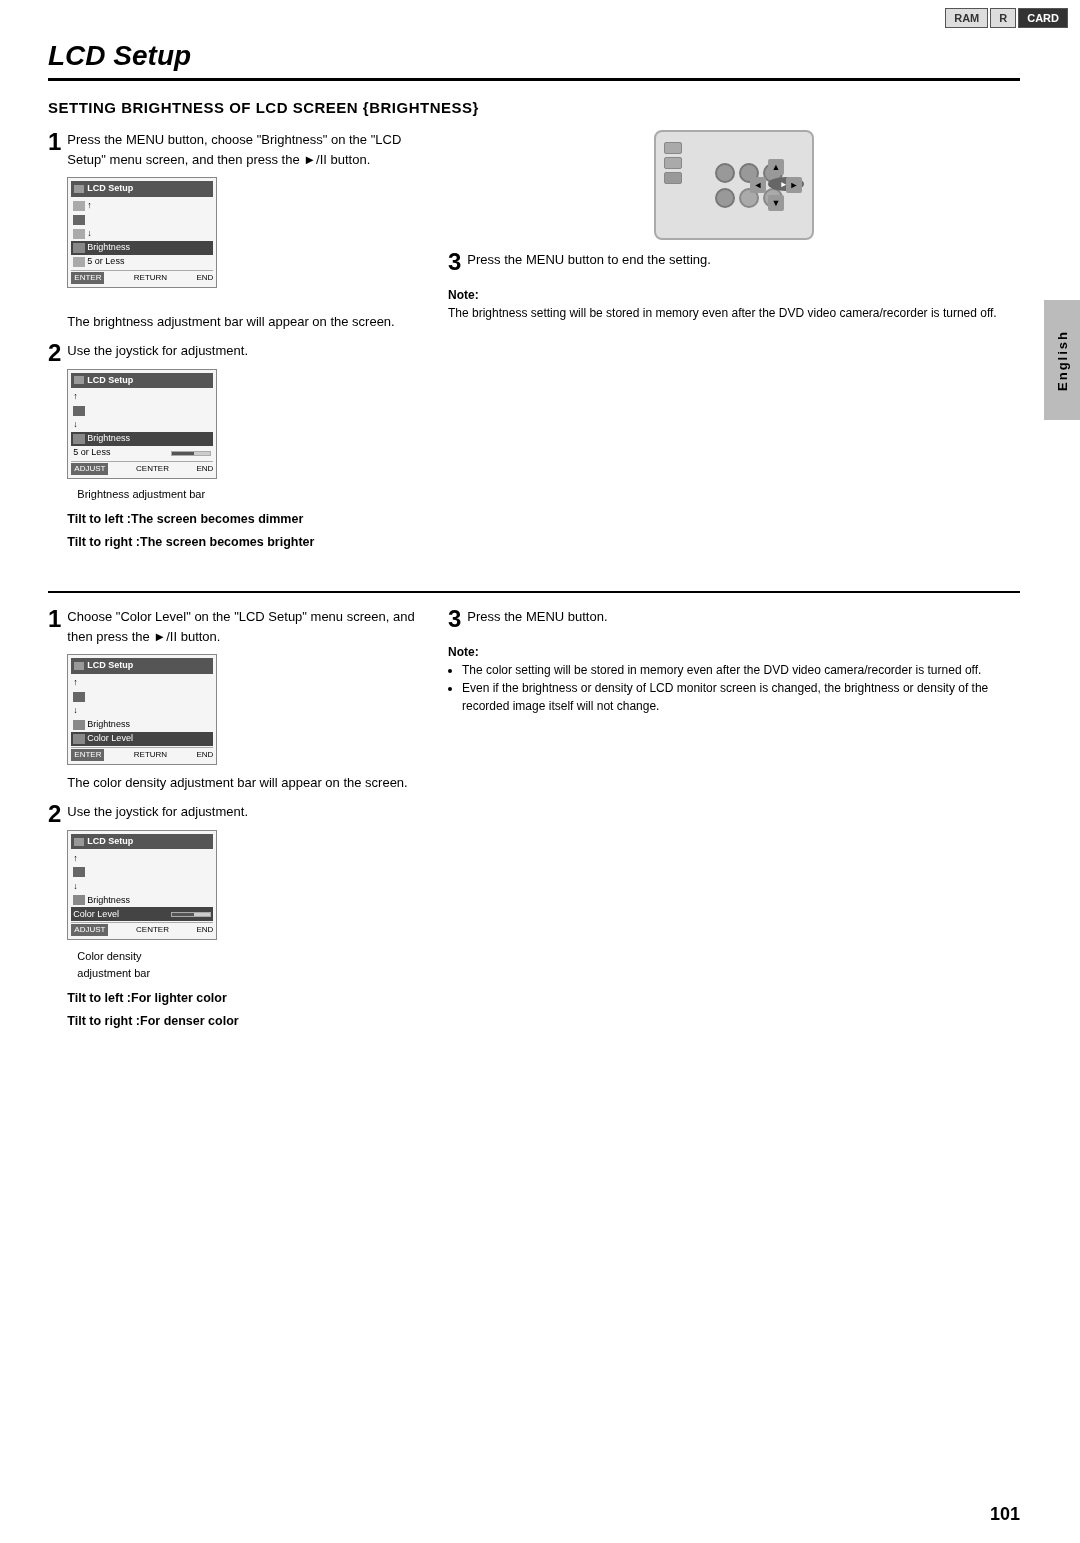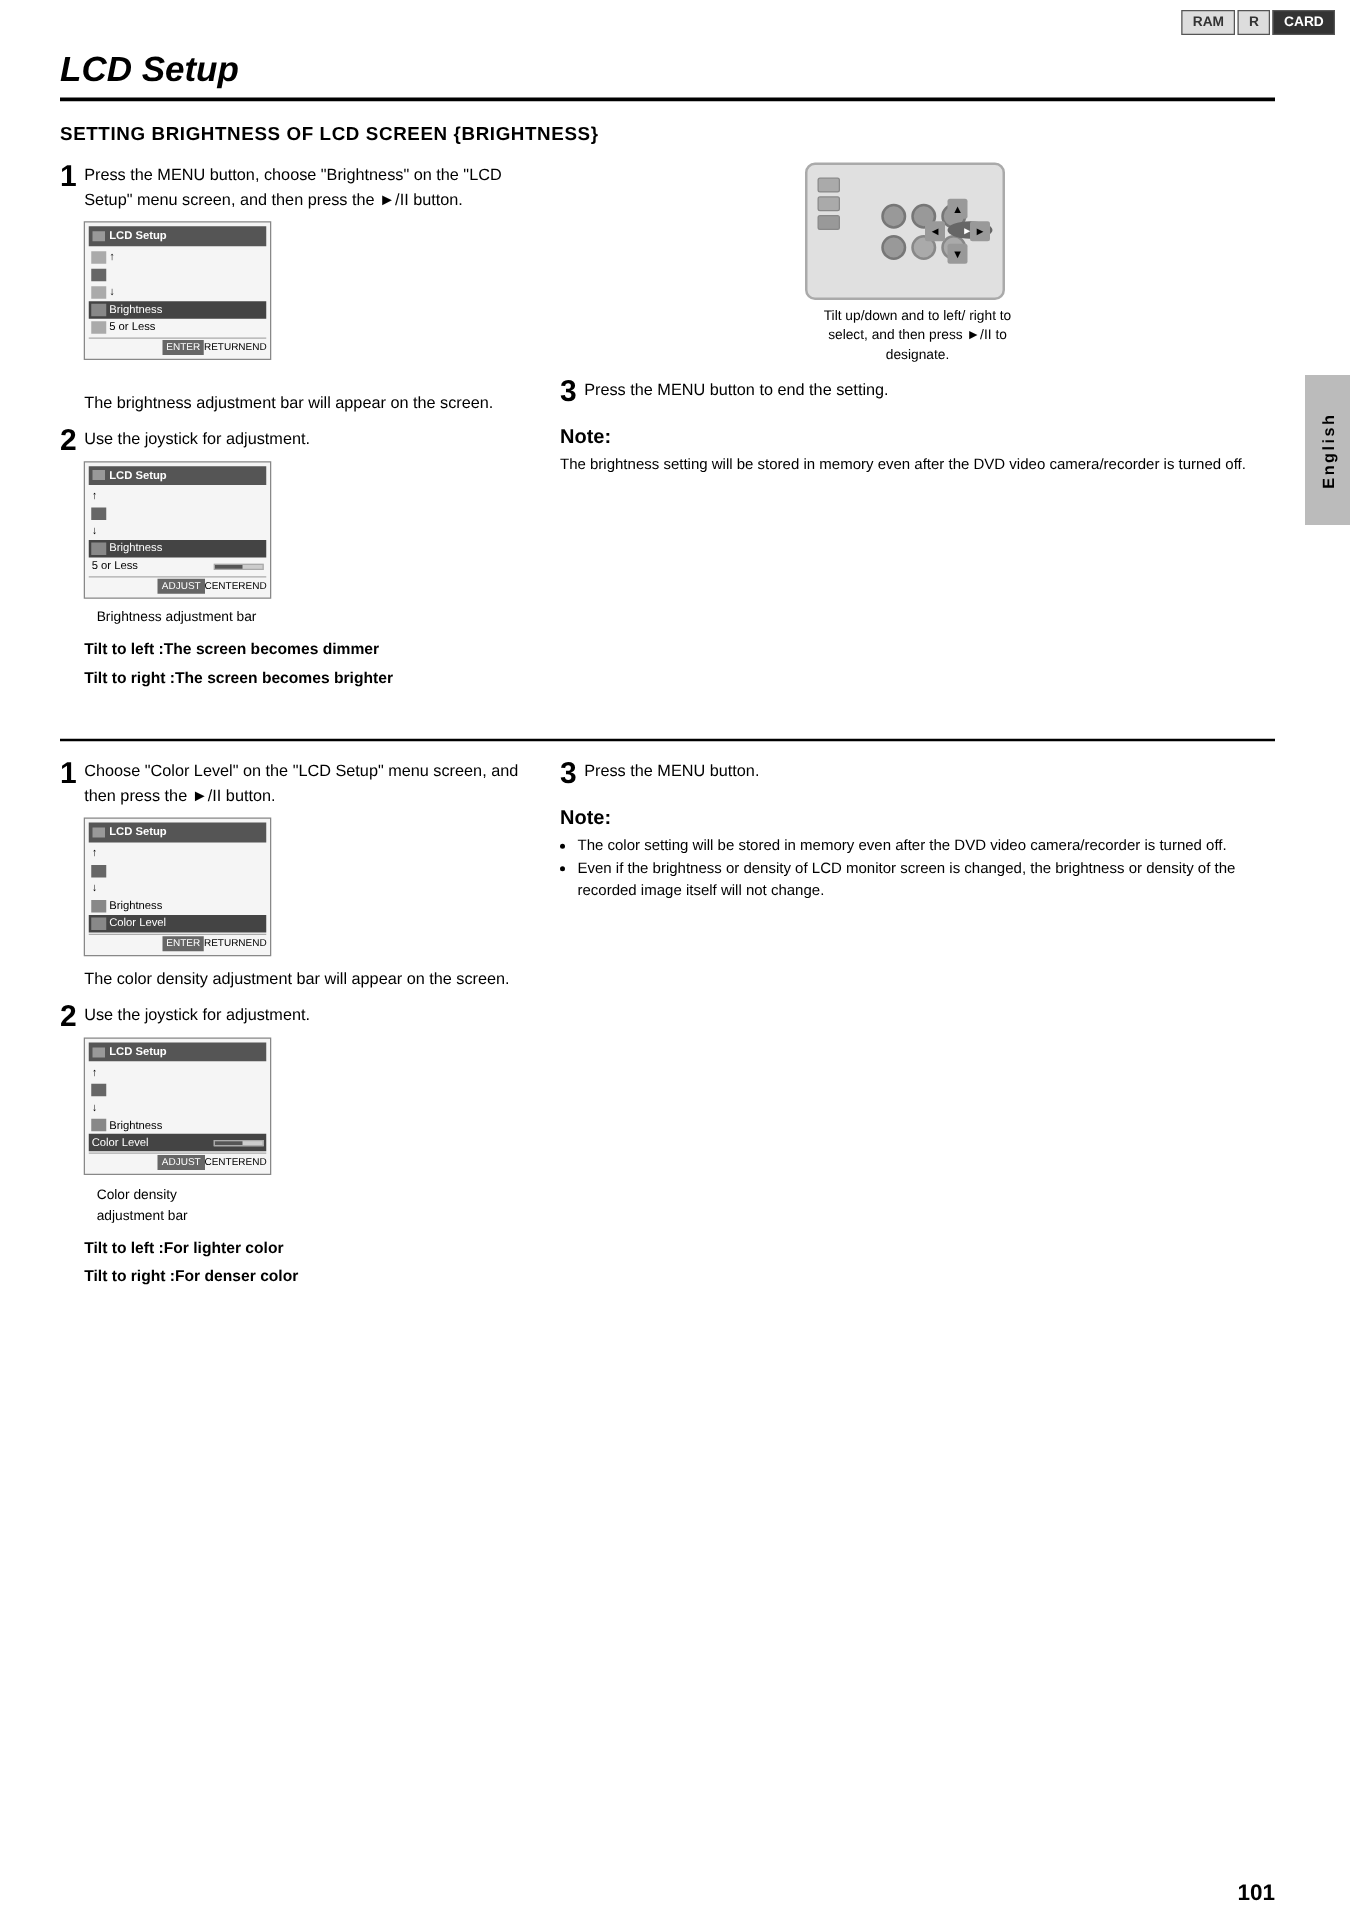--- a/index.html
+++ b/index.html
@@ -96,21 +96,21 @@
     }
 
     
     .note-block {
       font-size: 12px;
       line-height: 1.5;
       margin-top: 8px;
     }
     .note-title {
       font-weight: bold;
-      font-size: 16px;
+      font-size: 12px;
     }
 
     
     .bar-label {
       font-size: 12px;
       text-align: center;
       margin-top: 8px;
       line-height: 1.4;
     }
 
@@ -190,21 +190,21 @@
       height: 10px;
       background: #aaa;
       margin-right: 2px;
       display: inline-block;
     }
     .ms-icon2.dark {
       background: #666;
     }
     .ms-bottom {
       display: flex;
-      justify-content: flex-end;
+      justify-content: space-between;
       border-top: 1px solid #aaa;
       padding-top: 1px;
       margin-top: 1px;
       font-size: 8px;
     }
     .ms-btn {
       background: #666;
       color: #fff;
       padding: 0 3px;
       font-size: 8px;
@@ -376,23 +376,20 @@
               </div>
 
               <div style="position:absolute;right:10px;top:50%;transform:translateY(-50%);display:grid;grid-template-columns:repeat(3,16px);grid-template-rows:repeat(3,16px);gap:2px;">
                 <div style="grid-column:2;grid-row:1;background:#999;display:flex;align-items:center;justify-content:center;font-size:9px;border-radius:2px;">▲</div>
                 <div style="grid-column:1;grid-row:2;background:#999;display:flex;align-items:center;justify-content:center;font-size:9px;border-radius:2px;">◄</div>
                 <div style="grid-column:2;grid-row:2;background:#666;width:36px;height:14px;border-radius:50%;display:flex;align-items:center;justify-content:center;color:#fff;font-size:8px;">►II</div>
                 <div style="grid-column:3;grid-row:2;background:#999;display:flex;align-items:center;justify-content:center;font-size:9px;border-radius:2px;">►</div>
                 <div style="grid-column:2;grid-row:3;background:#999;display:flex;align-items:center;justify-content:center;font-size:9px;border-radius:2px;">▼</div>
               </div>
             </div>
-            <div class="camera-caption">Tilt up/down and to left/
-right to select, and then
-press ►/II to designate.</div>
           </div>
         </div>
 
         <div class="step-inline">
           <span class="step-num-large">3</span>
           <div class="step-body">
             <span>Press the MENU button to end the setting.</span>
           </div>
         </div>
 

